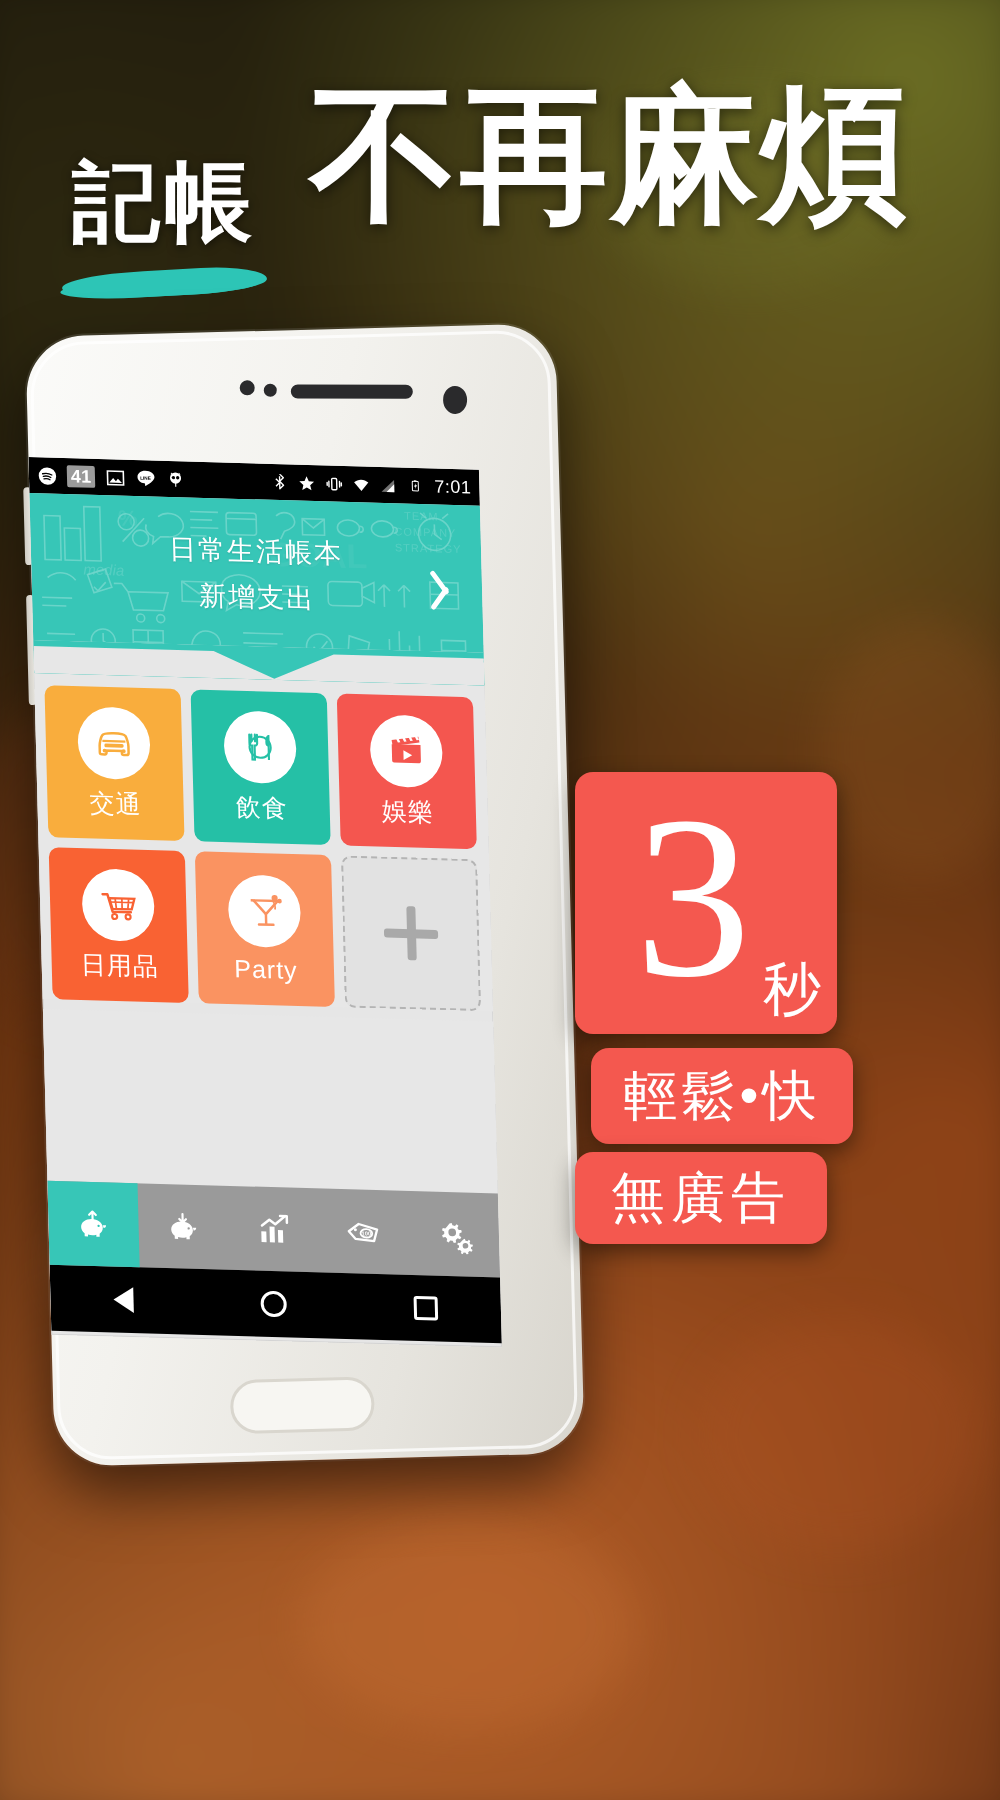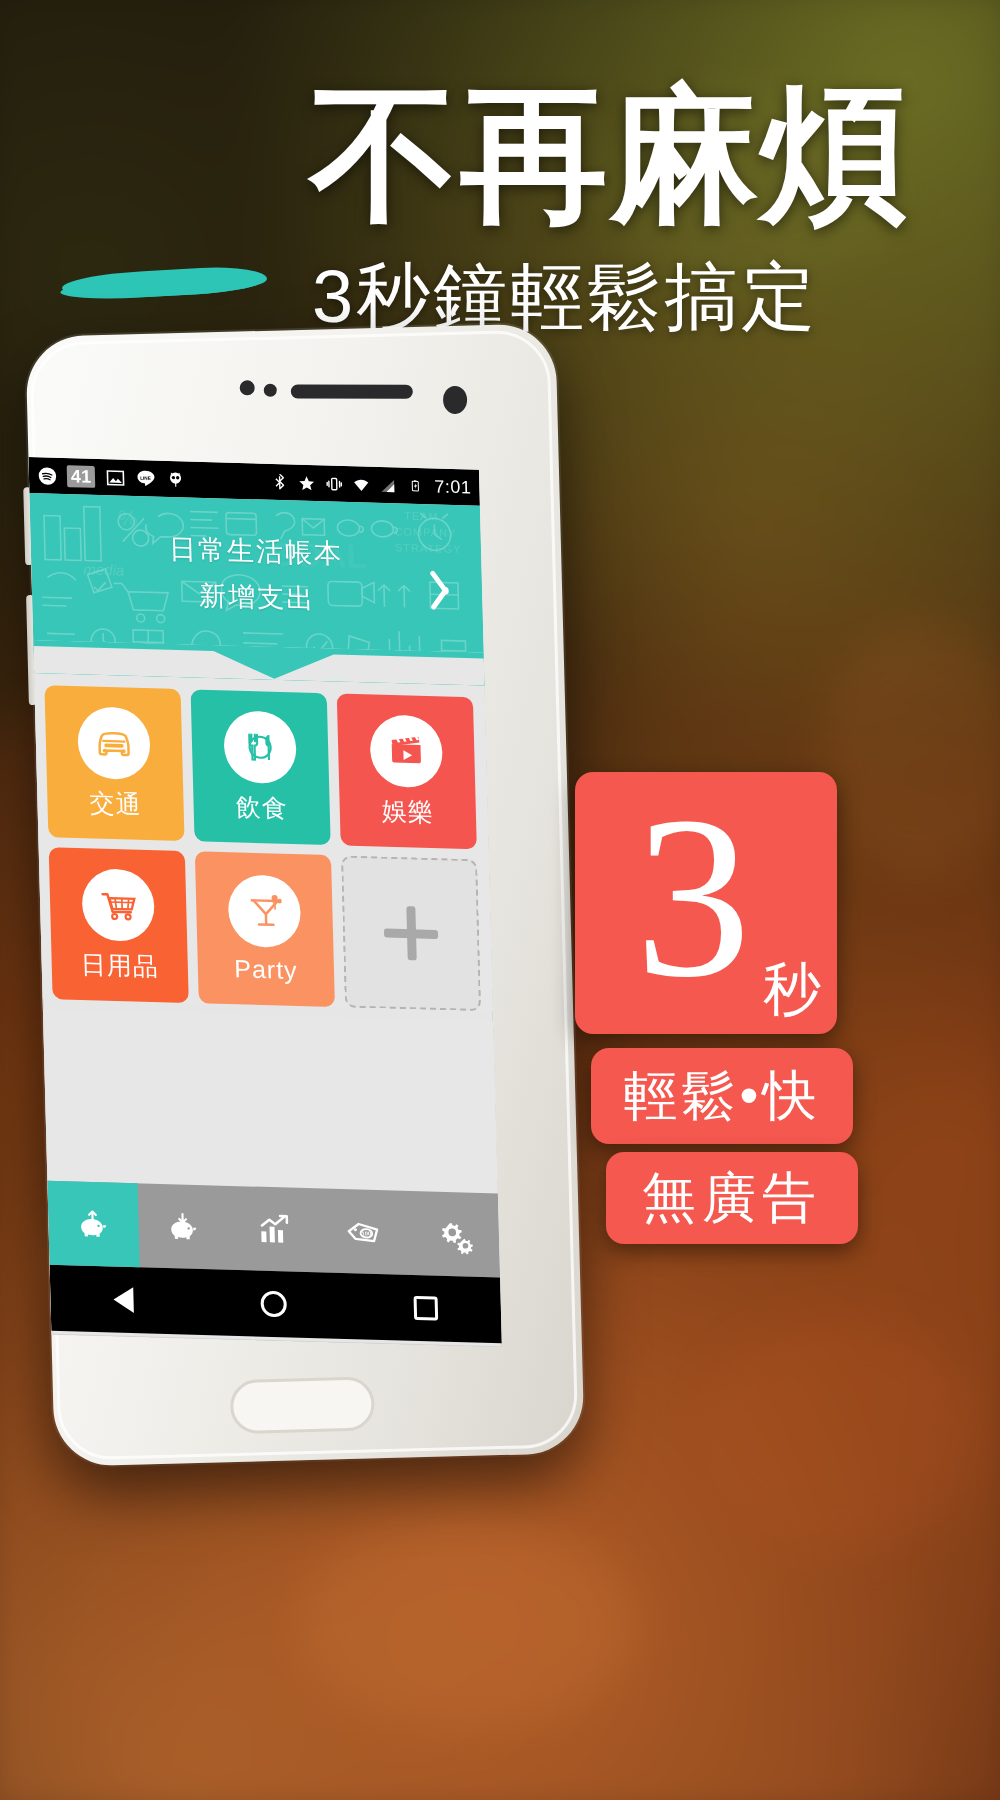--- a/index.html
+++ b/index.html
@@ -188,42 +188,42 @@
   .badge-3 { left: 575px; top: 772px; width: 262px; height: 262px; }
   .badge-3 .num {
     font-family: "Liberation Serif", "DejaVu Serif", serif;
     font-size: 232px; line-height: 232px; font-weight: 400; margin-left: -26px; margin-top: -12px;
   }
   .badge-3 .unit {
     position: absolute; right: 16px; bottom: 16px; font-size: 58px; line-height: 1;
   }
   .badge-2 { left: 575px; top: 1048px; width: 262px; height: 96px; margin-left: 16px; }
   .badge-2 .t { font-size: 54px; letter-spacing: 4px; }
-  .badge-1 { left: 606px; top: 1152px; width: 252px; height: 92px; }
+  .badge-1 { left: 575px; top: 1152px; width: 252px; height: 92px; }
   .badge-1 .t { font-size: 54px; letter-spacing: 6px; }
 </style>
 </head>
 <body>
 
 <div class="bg">
   <div class="bg-base"></div>
   <div class="bg-blobs">
     <div class="blob" style="left:60px;  top:1180px; width:230px; height:160px; background:rgba(226,150,80,.55)"></div>
     <div class="blob" style="left:300px; top:1520px; width:340px; height:210px; background:rgba(206,118,58,.5)"></div>
     <div class="blob" style="left:700px; top:1320px; width:280px; height:230px; background:rgba(178,84,36,.5)"></div>
     <div class="blob" style="left:820px; top:620px;  width:200px; height:260px; background:rgba(150,88,34,.45)"></div>
     <div class="blob" style="left:-40px; top:700px;  width:220px; height:320px; background:rgba(120,58,22,.5)"></div>
     <div class="blob" style="left:600px; top:90px;   width:300px; height:200px; background:rgba(118,122,44,.4)"></div>
   </div>
 </div>
 
 <div class="headline">
   <div class="hl-underline"></div>
+  <div class="hl-small">記帳</div>
   <div class="hl-big">不再麻煩</div>
-  <div class="hl-sub">3秒鐘輕鬆搞定</div>
 </div>
 
 <div class="phone-wrap">
   <div class="phone-body"></div>
   <div class="phone-edge"></div>
   <div class="btn-side btn-vol"></div>
   <div class="btn-side btn-pwr"></div>
 
   <div class="sensor-dot1"></div>
   <div class="sensor-dot2"></div>

